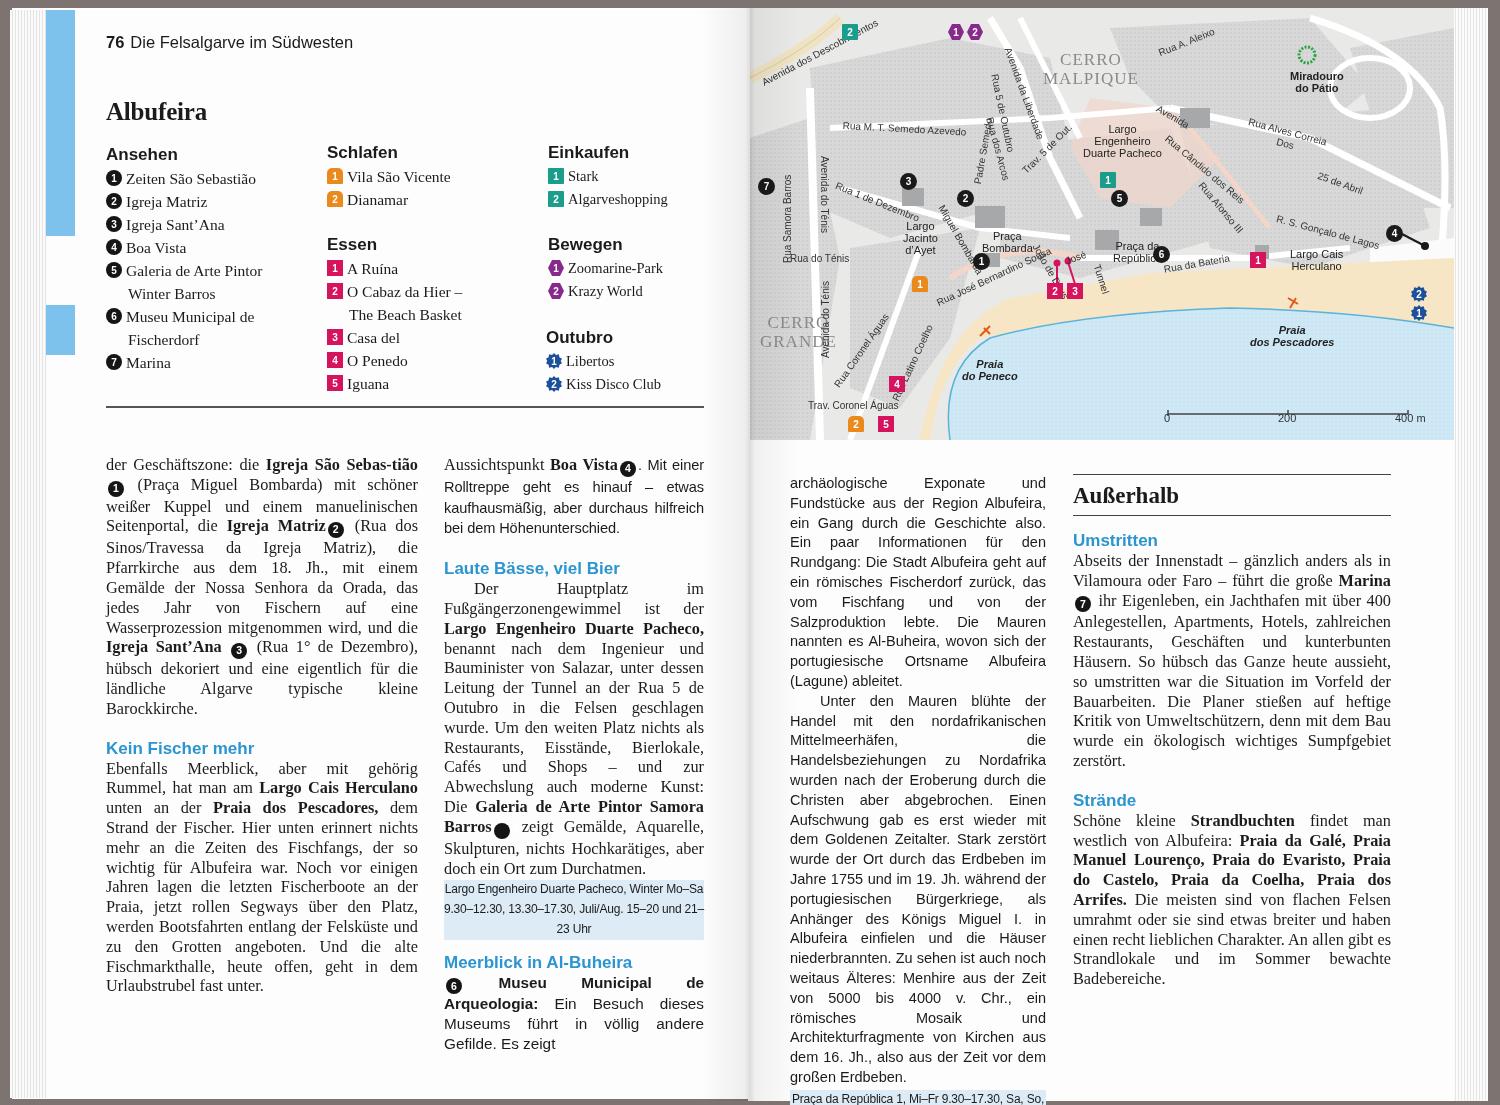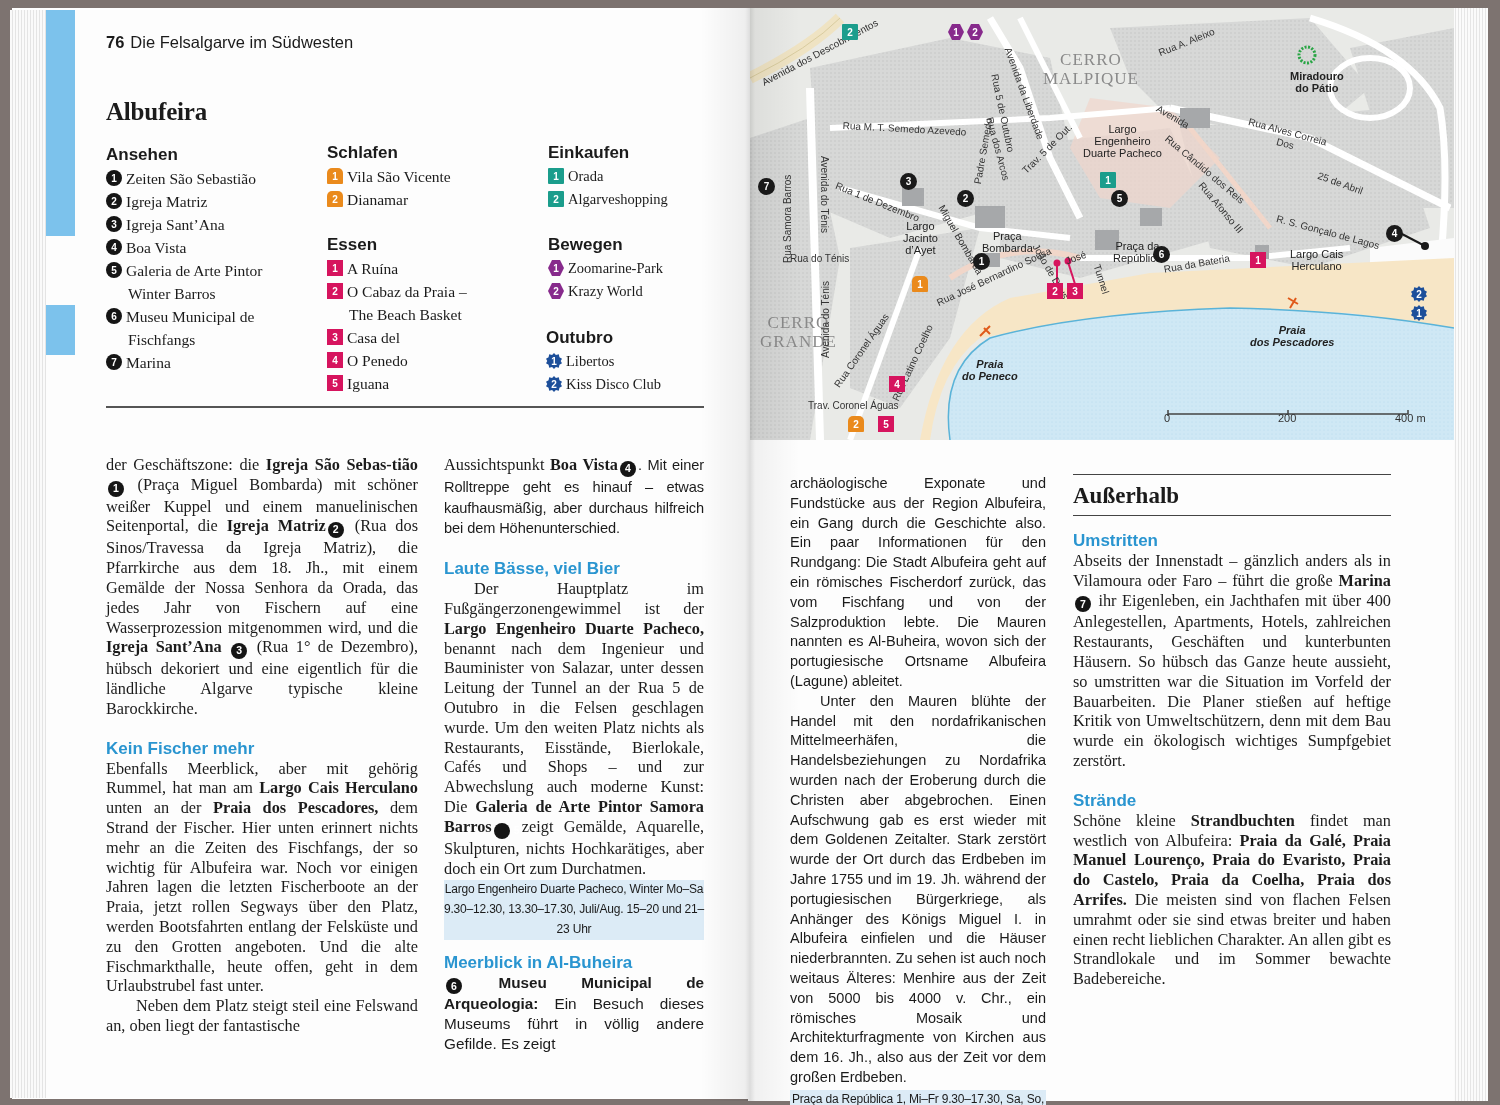--- a/index.html
+++ b/index.html
@@ -99,21 +99,21 @@
       </div>
     <div class="legend-item">
         <span class="badge b-circle">5</span>
         <span class="lbl">Galeria de Arte Pintor</span>
       </div>
     <div class="sub">Winter Barros</div>
     <div class="legend-item">
         <span class="badge b-circle">6</span>
         <span class="lbl">Museu Municipal de</span>
       </div>
-    <div class="sub">Fischfangs</div>
+    <div class="sub">Fischerdorf</div>
     <div class="legend-item">
         <span class="badge b-circle">7</span>
         <span class="lbl">Marina</span>
       </div>
   </div>
 
   <div class="legend-col" style="left:327px;top:141px;width:200px">
     <h3>Schlafen</h3>
     <div class="legend-item">
         <span class="badge b-orange">1</span>
@@ -125,42 +125,42 @@
       </div>
   </div>
   <div class="legend-col" style="left:327px;top:233px;width:200px">
     <h3>Essen</h3>
     <div class="legend-item">
         <span class="badge b-red">1</span>
         <span class="lbl">A Ruína</span>
       </div>
     <div class="legend-item">
         <span class="badge b-red">2</span>
-        <span class="lbl">O Cabaz da Praia –</span>
+        <span class="lbl">O Cabaz da Hier –</span>
       </div>
     <div class="sub">The Beach Basket</div>
     <div class="legend-item">
         <span class="badge b-red">3</span>
         <span class="lbl">Casa del</span>
       </div>
     <div class="legend-item">
         <span class="badge b-red">4</span>
         <span class="lbl">O Penedo</span>
       </div>
     <div class="legend-item">
         <span class="badge b-red">5</span>
         <span class="lbl">Iguana</span>
       </div>
   </div>
 
   <div class="legend-col" style="left:548px;top:141px;width:160px;font-size:14.5px">
     <h3>Einkaufen</h3>
     <div class="legend-item">
         <span class="badge b-teal">1</span>
-        <span class="lbl">Orada</span>
+        <span class="lbl">Stark</span>
       </div>
     <div class="legend-item">
         <span class="badge b-teal">2</span>
         <span class="lbl">Algarveshopping</span>
       </div>
   </div>
   <div class="legend-col" style="left:548px;top:233px;width:160px;font-size:14.5px">
     <h3>Bewegen</h3>
     <div class="legend-item">
         <span class="badge b-purple">1</span>
@@ -186,21 +186,20 @@
   <div class="rule" style="left:106px;top:406px;width:598px"></div>
 
   <div class="col" style="left:106px;top:455px;width:312px">
     <p>
       <span>der Geschäftszone: die </span><b>Igreja São Sebas-tião</b> <span class="inl">1</span><span> (Praça Miguel Bombarda) mit schöner weißer Kuppel und einem manuelinischen Seitenportal, die </span><b>Igreja Matriz</b><span class="inl">2</span><span> (Rua dos Sinos/Travessa da Igreja Matriz), die Pfarrkirche aus dem 18. Jh., mit einem Gemälde der Nossa Senhora da Orada, das jedes Jahr von Fischern auf eine Wasserprozession mitgenommen wird, und die </span><b>Igreja Sant’Ana</b> <span class="inl">3</span><span> (Rua 1° de Dezembro), hübsch dekoriert und eine eigentlich für die ländliche Algarve typische kleine Barockkirche.</span>
     </p>
     <h4>Kein Fischer mehr</h4>
     <p>
       <span>Ebenfalls Meerblick, aber mit gehörig Rummel, hat man am </span><b>Largo Cais Herculano</b><span> unten an der </span><b>Praia dos Pescadores,</b><span> dem Strand der Fischer. Hier unten erinnert nichts mehr an die Zeiten des Fischfangs, der so wichtig für Albufeira war. Noch vor einigen Jahren lagen die letzten Fischerboote an der Praia, jetzt rollen Segways über den Platz, werden Bootsfahrten entlang der Felsküste und zu den Grotten angeboten. Und die alte Fischmarkthalle, heute offen, geht in dem Urlaubstrubel fast unter.</span>
     </p>
-    <p class="indent">Neben dem Platz steigt steil eine Felswand an, oben liegt der fantastische</p>
   </div>
 
   <div class="col" style="left:444px;top:455px;width:260px">
     <p>
       <span>Aussichtspunkt </span><b>Boa Vista</b><span class="inl">4</span><span class="cond">. Mit einer Rolltreppe geht es hinauf – etwas kaufhausmäßig, aber durchaus hilfreich bei dem Höhenunterschied.</span>
     </p>
     <h4>Laute Bässe, viel Bier</h4>
     <p class="indent">
       <span>Der Hauptplatz im Fußgängerzonengewimmel ist der </span><b>Largo Engenheiro Duarte Pacheco,</b><span> benannt nach dem Ingenieur und Bauminister von Salazar, unter dessen Leitung der Tunnel an der Rua 5 de Outubro in die Felsen geschlagen wurde. Um den weiten Platz nichts als Restaurants, Eisstände, Bierlokale, Cafés und Shops – und zur Abwechslung auch moderne Kunst: Die </span><b>Galeria de Arte Pintor Samora Barros</b><span class="inl">5</span><span> zeigt Gemälde, Aquarelle, Skulpturen, nichts Hochkarätiges, aber doch ein Ort zum Durchatmen.</span>
     </p>

